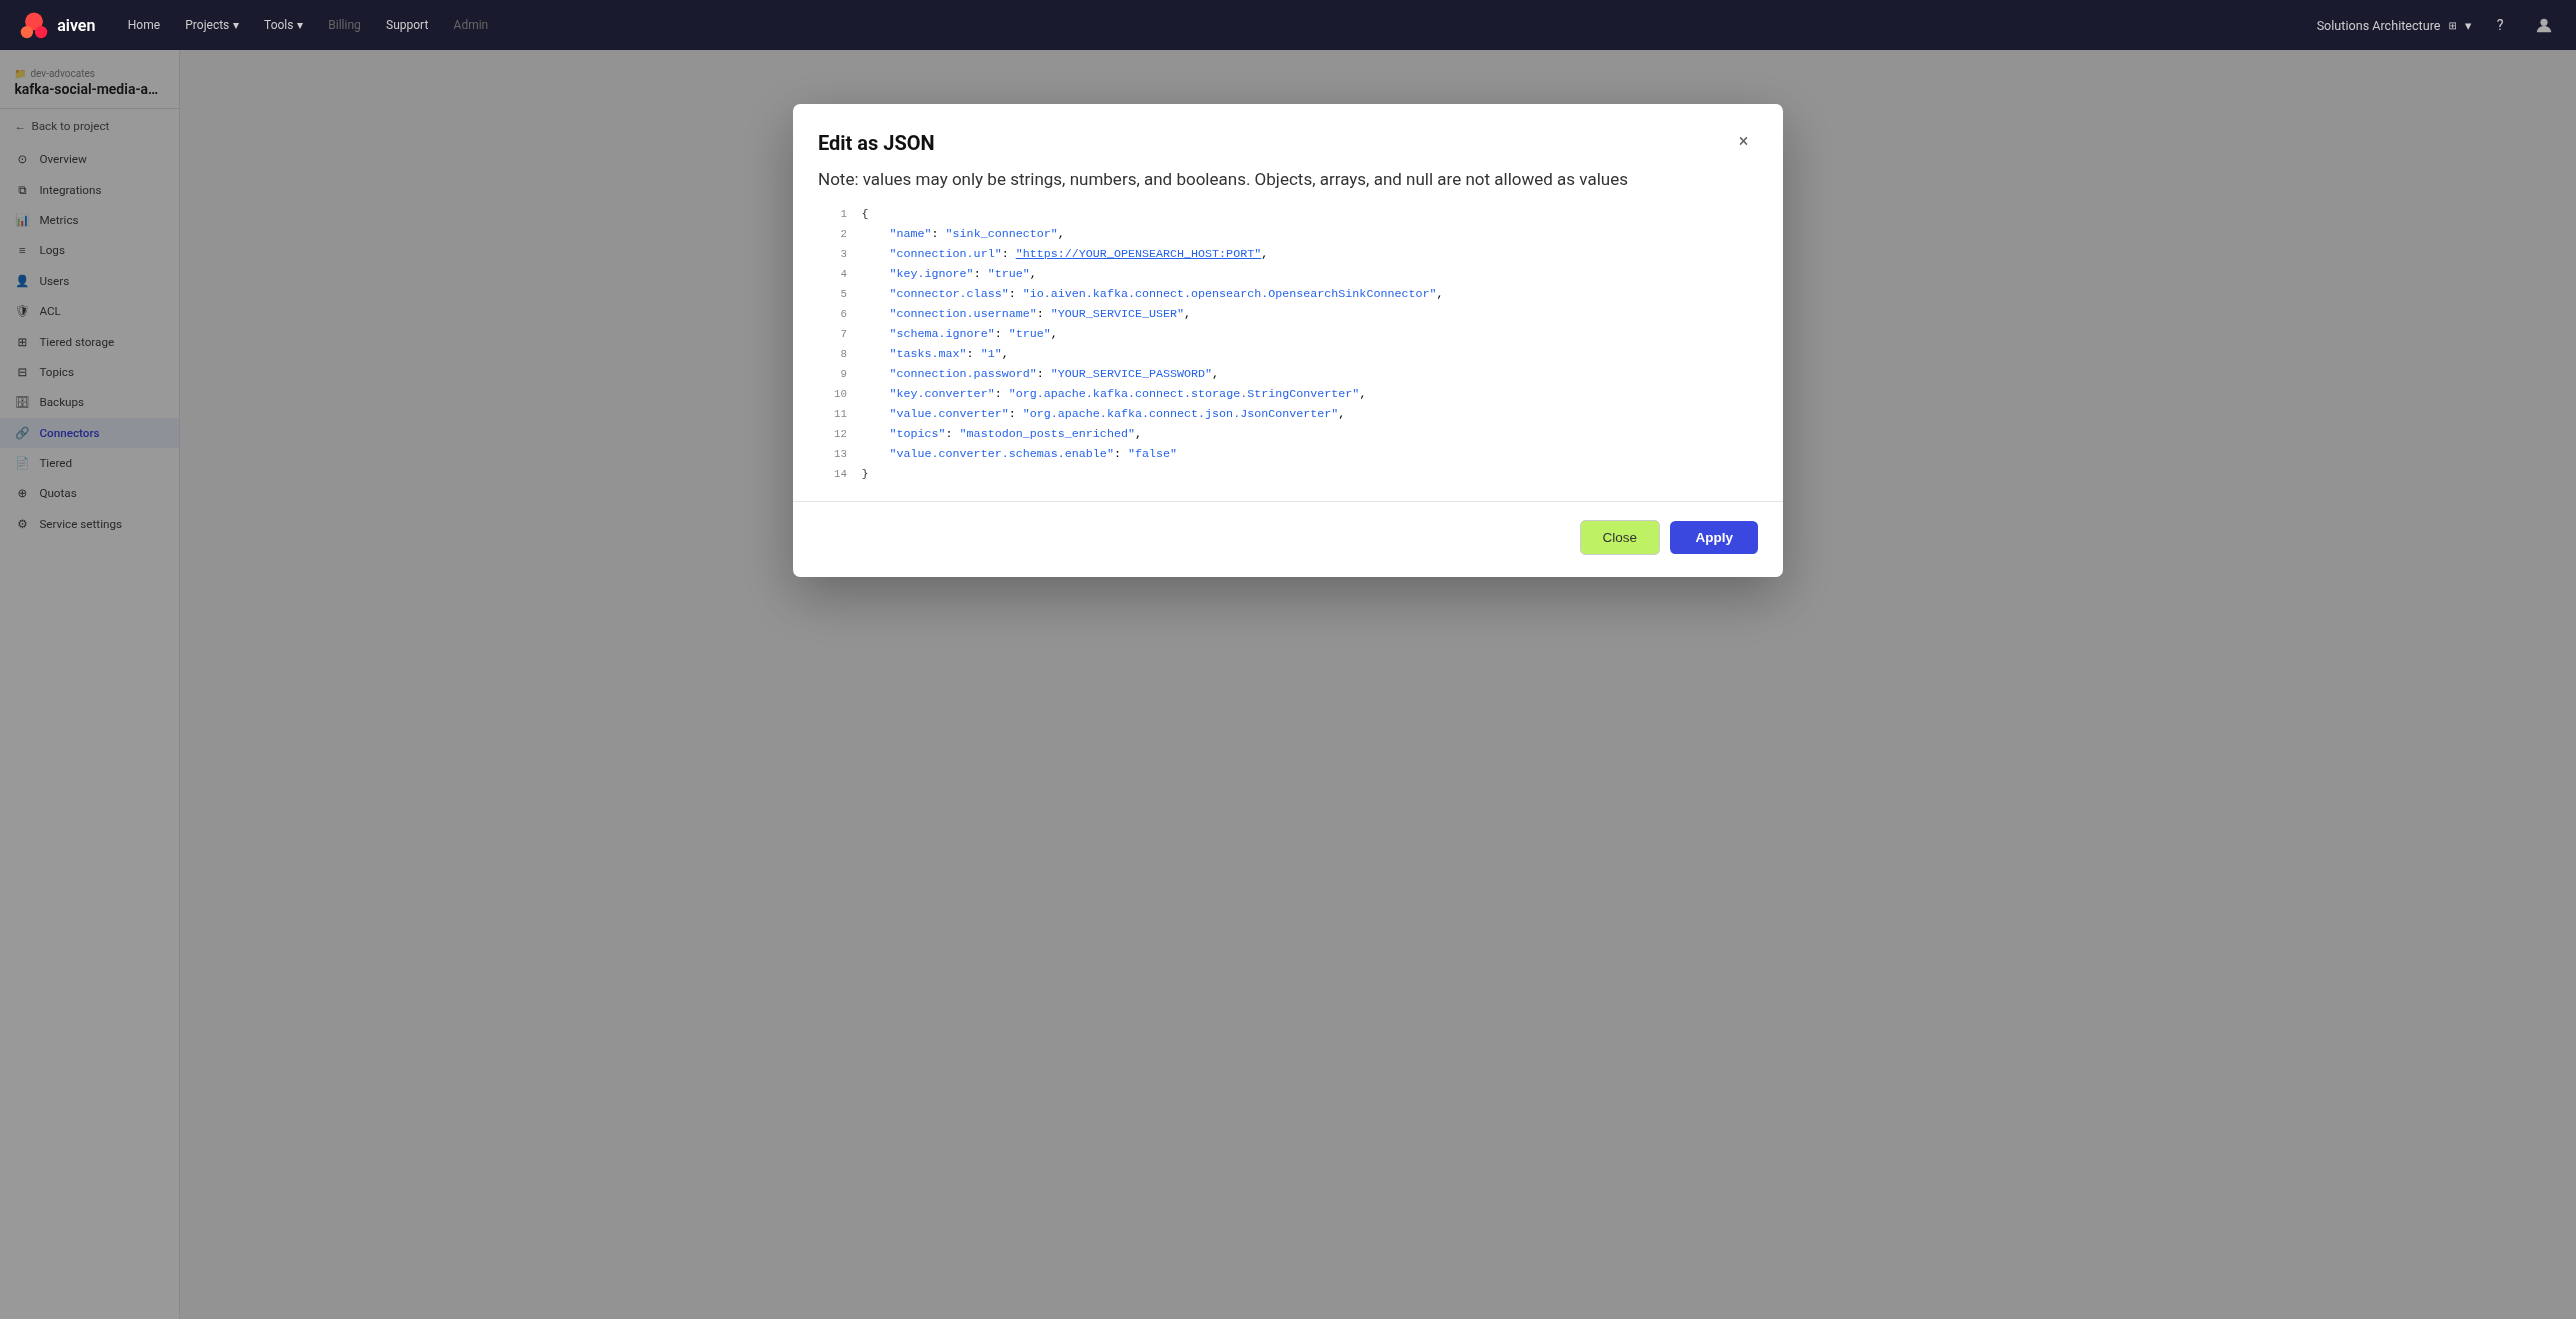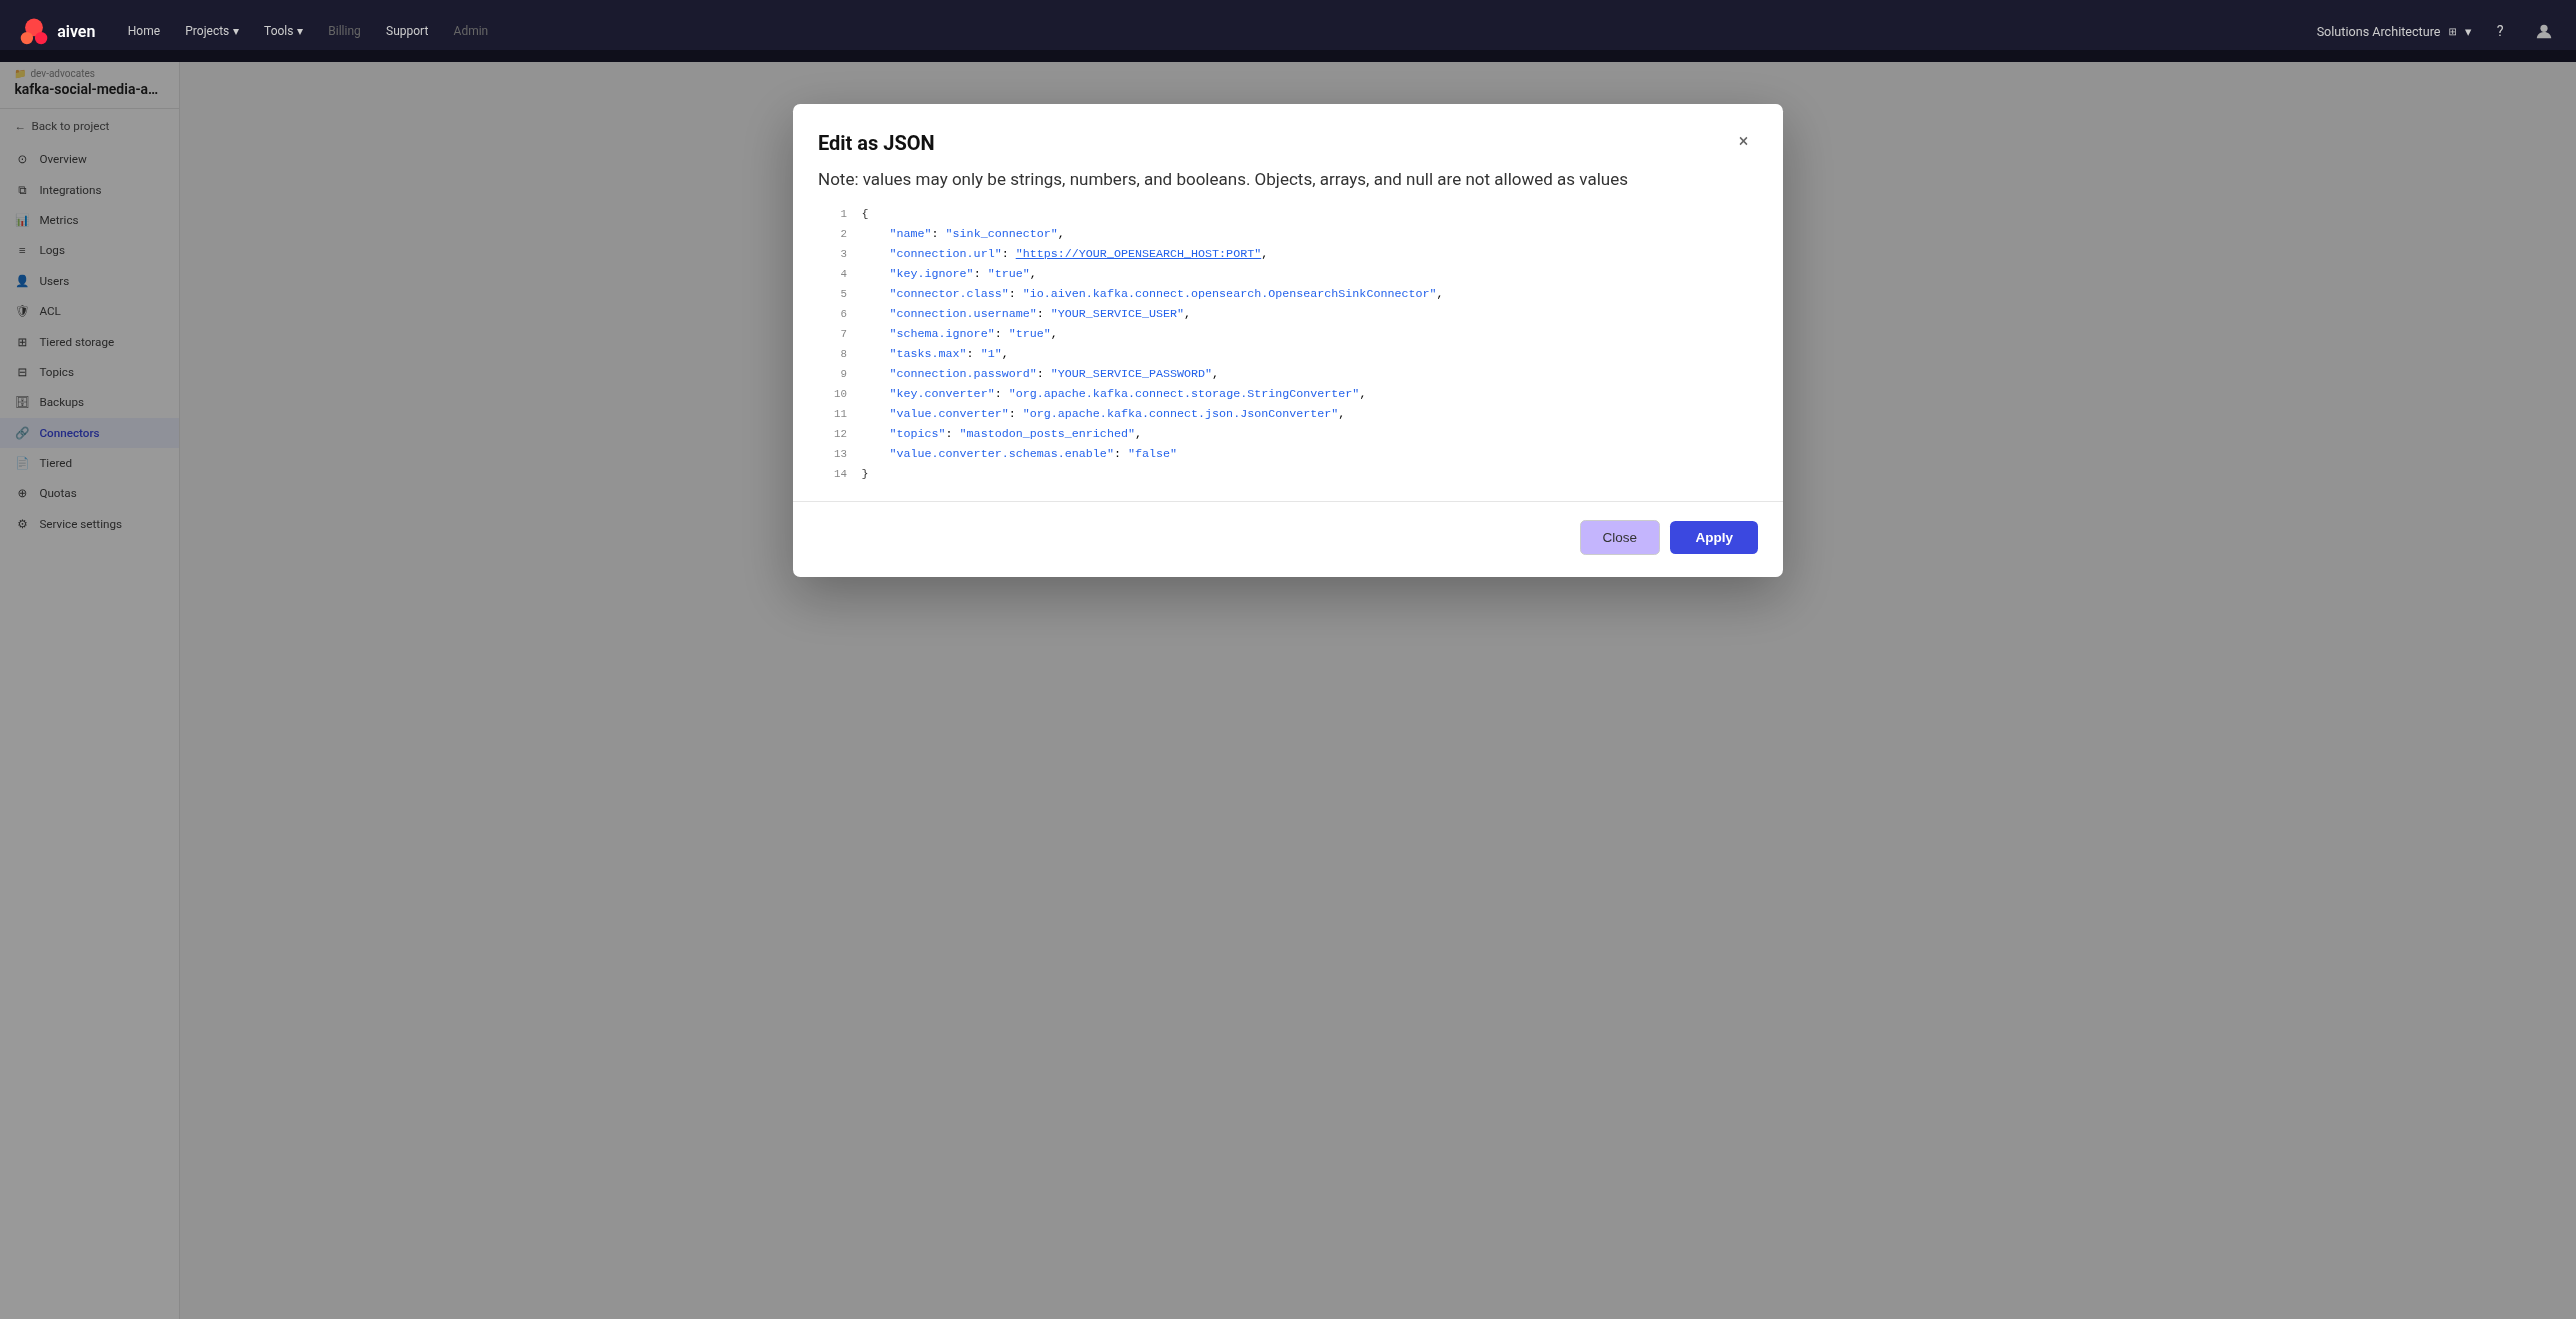--- a/index.html
+++ b/index.html
@@ -1,20 +1,20 @@
 <!DOCTYPE html>
 <html style="font-size:14.4px"><head>
   <meta charset="utf-8">
   <style>
     * { box-sizing: border-box; margin: 0; padding: 0; }
     body { font-family: -apple-system, BlinkMacSystemFont, 'Segoe UI', Roboto, sans-serif; background: #f5f5f5; overflow: hidden; }
 
     
     .navbar {
-      display: flex; align-items: center; background: #1a1a2e; height: 62px;
+      display: flex; align-items: center; background: #1a1a2e; height: 50px;
       padding: 0 18px; gap: 21.6px; position: fixed; top: 0; left: 0; right: 0; z-index: 100;
     }
     .navbar-logo { display: flex; align-items: center; gap: 7.2px; }
     .logo-icon { width: 32px; height: 32px; }
     .logo-text { color: white; font-size: 16px; font-weight: 600; }
     .nav-links { display: flex; align-items: center; gap: 3.6px; flex: 1; }
     .nav-item { color: #ccc; font-size: 12px; padding: 5.4px 10.8px; cursor: pointer; border-radius: 3.6px; display: flex; align-items: center; gap: 3.6px; }
     .nav-item.dim { color: #666; }
     .nav-right { display: flex; align-items: center; gap: 14.4px; margin-left: auto; }
     .solutions-arch { color: #ccc; font-size: 12.6px; display: flex; align-items: center; gap: 8px; }
@@ -63,21 +63,21 @@
     .line-content { flex: 1; }
     .key-color { color: #2563eb; }
     .val-color { color: #2563eb; }
     .link-color { color: #2563eb; text-decoration: underline; }
     .brace-color { color: #333; }
     .modal-footer {
       display: flex; align-items: center; justify-content: flex-end;
       padding: 18px 25px 21.6px; gap: 10.8px; border-top: 0.9px solid #e5e5e5; margin-top: 7.2px;
     }
     .btn-close {
-      padding: 9px 21.6px; border: 0.9px solid #ccc; background: #c4b5fd;
+      padding: 9px 21.6px; border: 0.9px solid #ccc; background: #bef264;
       color: #333; font-size: 13.5px; border-radius: 5.4px; cursor: pointer; font-weight: 500;
     }
     .btn-apply {
       padding: 9px 25px; background: #3b48e0; color: white;
       font-size: 13.5px; border-radius: 5.4px; cursor: pointer; border: none; font-weight: 600;
     }
 
     
     .back-btn { display: flex; align-items: center; gap: 5.4px; color: #555; font-size: 11.7px; cursor: pointer; padding: 3.6px 0; }
   </style>

